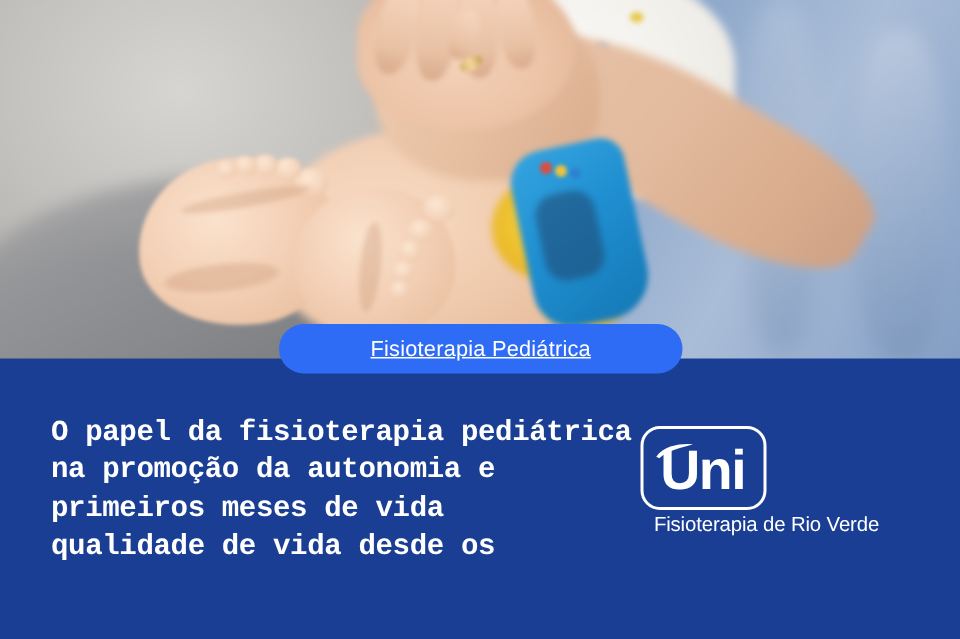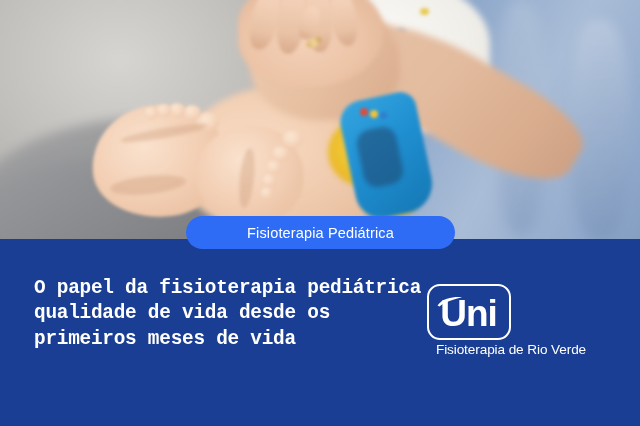--- a/index.html
+++ b/index.html
@@ -288,20 +288,21 @@
     justify-content: center;
     z-index: 5;
   }
   .badge-label {
     color: #ffffff;
     font-size: 14.5px;
     font-weight: 400;
     letter-spacing: .15px;
     font-family: "Liberation Sans", sans-serif;
     white-space: nowrap;
+    text-decoration: underline;
   }
 
   
   .headline {
     position: absolute;
     left: 34px;
     top: 276px;
     width: 370px;
     color: #ffffff;
     font-size: 19.4px;
@@ -447,22 +448,23 @@
   </div>
 
   <div class="blue-panel"></div>
 
   <div class="badge">
     <span class="badge-label">Fisioterapia Pediátrica</span>
   </div>
 
   <div class="headline">
     <span class="headline-line">O papel da fisioterapia pediátrica</span>
+    <span class="headline-line">na promoção da autonomia e</span>
+    <span class="headline-line">primeiros meses de vida</span>
     <span class="headline-line">qualidade de vida desde os</span>
-    <span class="headline-line">primeiros meses de vida</span>
   </div>
 
   <div class="logo">
     <div class="logo-row">
       <div class="logo-uni-box">
         <span class="logo-uni-text">Uni</span>
         <span class="logo-swoosh">
           <svg width="26" height="11" viewBox="0 0 26 11">
             <path d="M0.5 9.5 C6 1.5, 18 0.5, 25 1.2 C18 3.2, 8 5.5, 2.5 10.5 Z" fill="#ffffff"></path>
           </svg>

